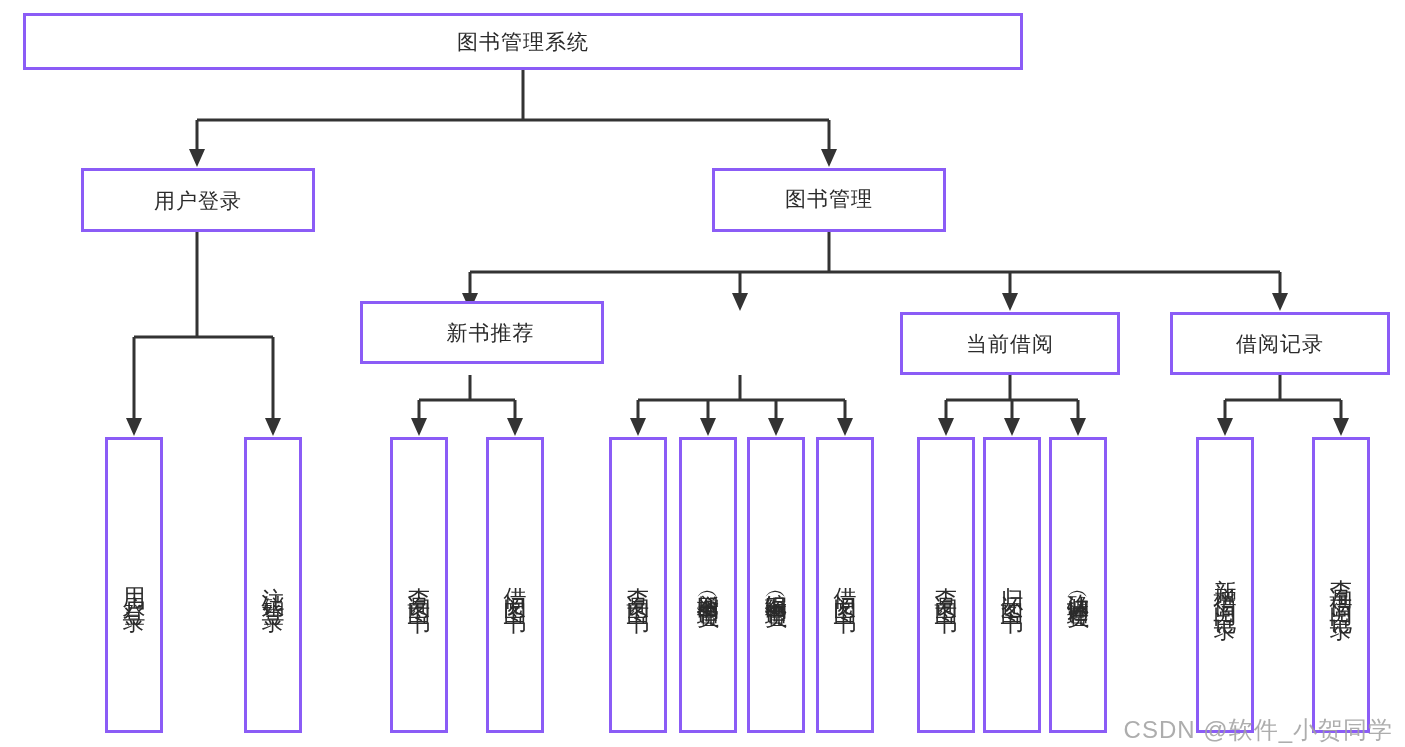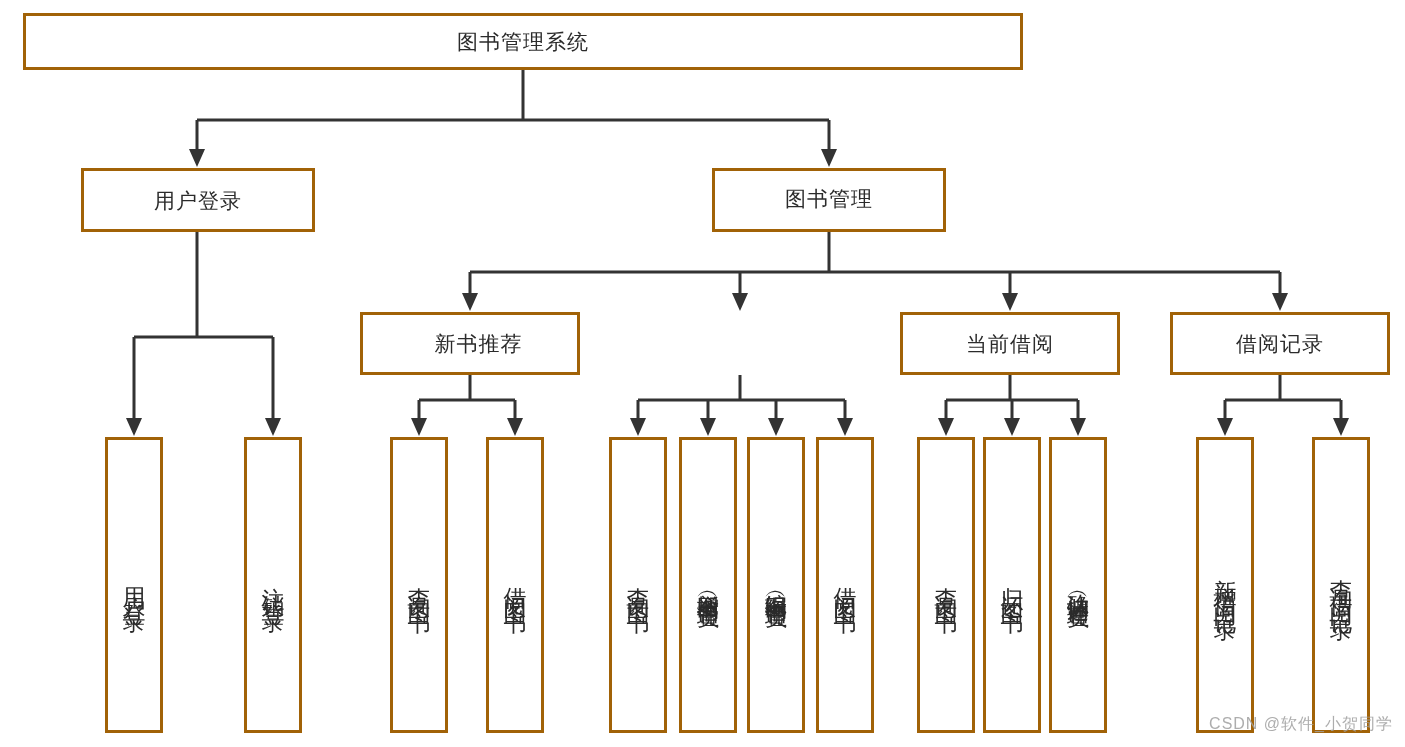--- a/index.html
+++ b/index.html
@@ -13,21 +13,21 @@
   }
   .connectors {
     position: absolute;
     left: 0; top: 0;
     width: 1405px; height: 747px;
     pointer-events: none;
   }
   .node {
     position: absolute;
     box-sizing: border-box;
-    border: 3px solid #a16207;
+    border: 3px solid #8b5cf6;
     background: #ffffff;
     color: #2b2b2b;
     display: flex;
     align-items: center;
     justify-content: center;
     text-align: center;
   }
   .node.h {
     font-size: 21px;
     letter-spacing: 1px;
@@ -41,21 +41,21 @@
     line-height: 1;
   }
   .node.v.long {
     font-size: 22px;
     letter-spacing: 2px;
   }
   .watermark {
     position: absolute;
     top: 714px;
     right: 12px;
-    font-size: 16px;
+    font-size: 24px;
     color: rgba(162, 162, 162, 0.88);
     letter-spacing: 1px;
     white-space: nowrap;
     z-index: 5;
   }
 </style>
 </head>
 <body>
 
 <div class="canvas">
@@ -92,21 +92,21 @@
       M1070 418 L1086 418 L1078 436 Z
       M1217 418 L1233 418 L1225 436 Z
       M1333 418 L1349 418 L1341 436 Z"></path>
   </svg>
 
   <div class="node h" style="left:23px; top:13px; width:1000px; height:57px;">图书管理系统</div>
 
   <div class="node h" style="left:81px; top:168px; width:234px; height:64px;">用户登录</div>
   <div class="node h" style="left:712px; top:168px; width:234px; height:64px;font-family:Liberation Mono, monospace;">图书管理</div>
 
-  <div class="node h" style="left:360px; top:312px; width:220px; height:63px;padding-left:17px;">新书推荐</div>
+  <div class="node h" style="left:360px; top:301px; width:244px; height:63px;padding-left:17px;">新书推荐</div>
   <div class="node h" style="left:900px; top:312px; width:220px; height:63px;">当前借阅</div>
   <div class="node h" style="left:1170px; top:312px; width:220px; height:63px;">借阅记录</div>
 
   <div class="node v" style="left:105px; top:437px; width:58px; height:296px;">用户登录</div>
   <div class="node v" style="left:244px; top:437px; width:58px; height:296px;">注销登录</div>
 
   <div class="node v" style="left:390px; top:437px; width:58px; height:296px;">查询图书</div>
   <div class="node v" style="left:486px; top:437px; width:58px; height:296px;">借阅图书</div>
 
   <div class="node v" style="left:609px; top:437px; width:58px; height:296px;">查询图书</div>

